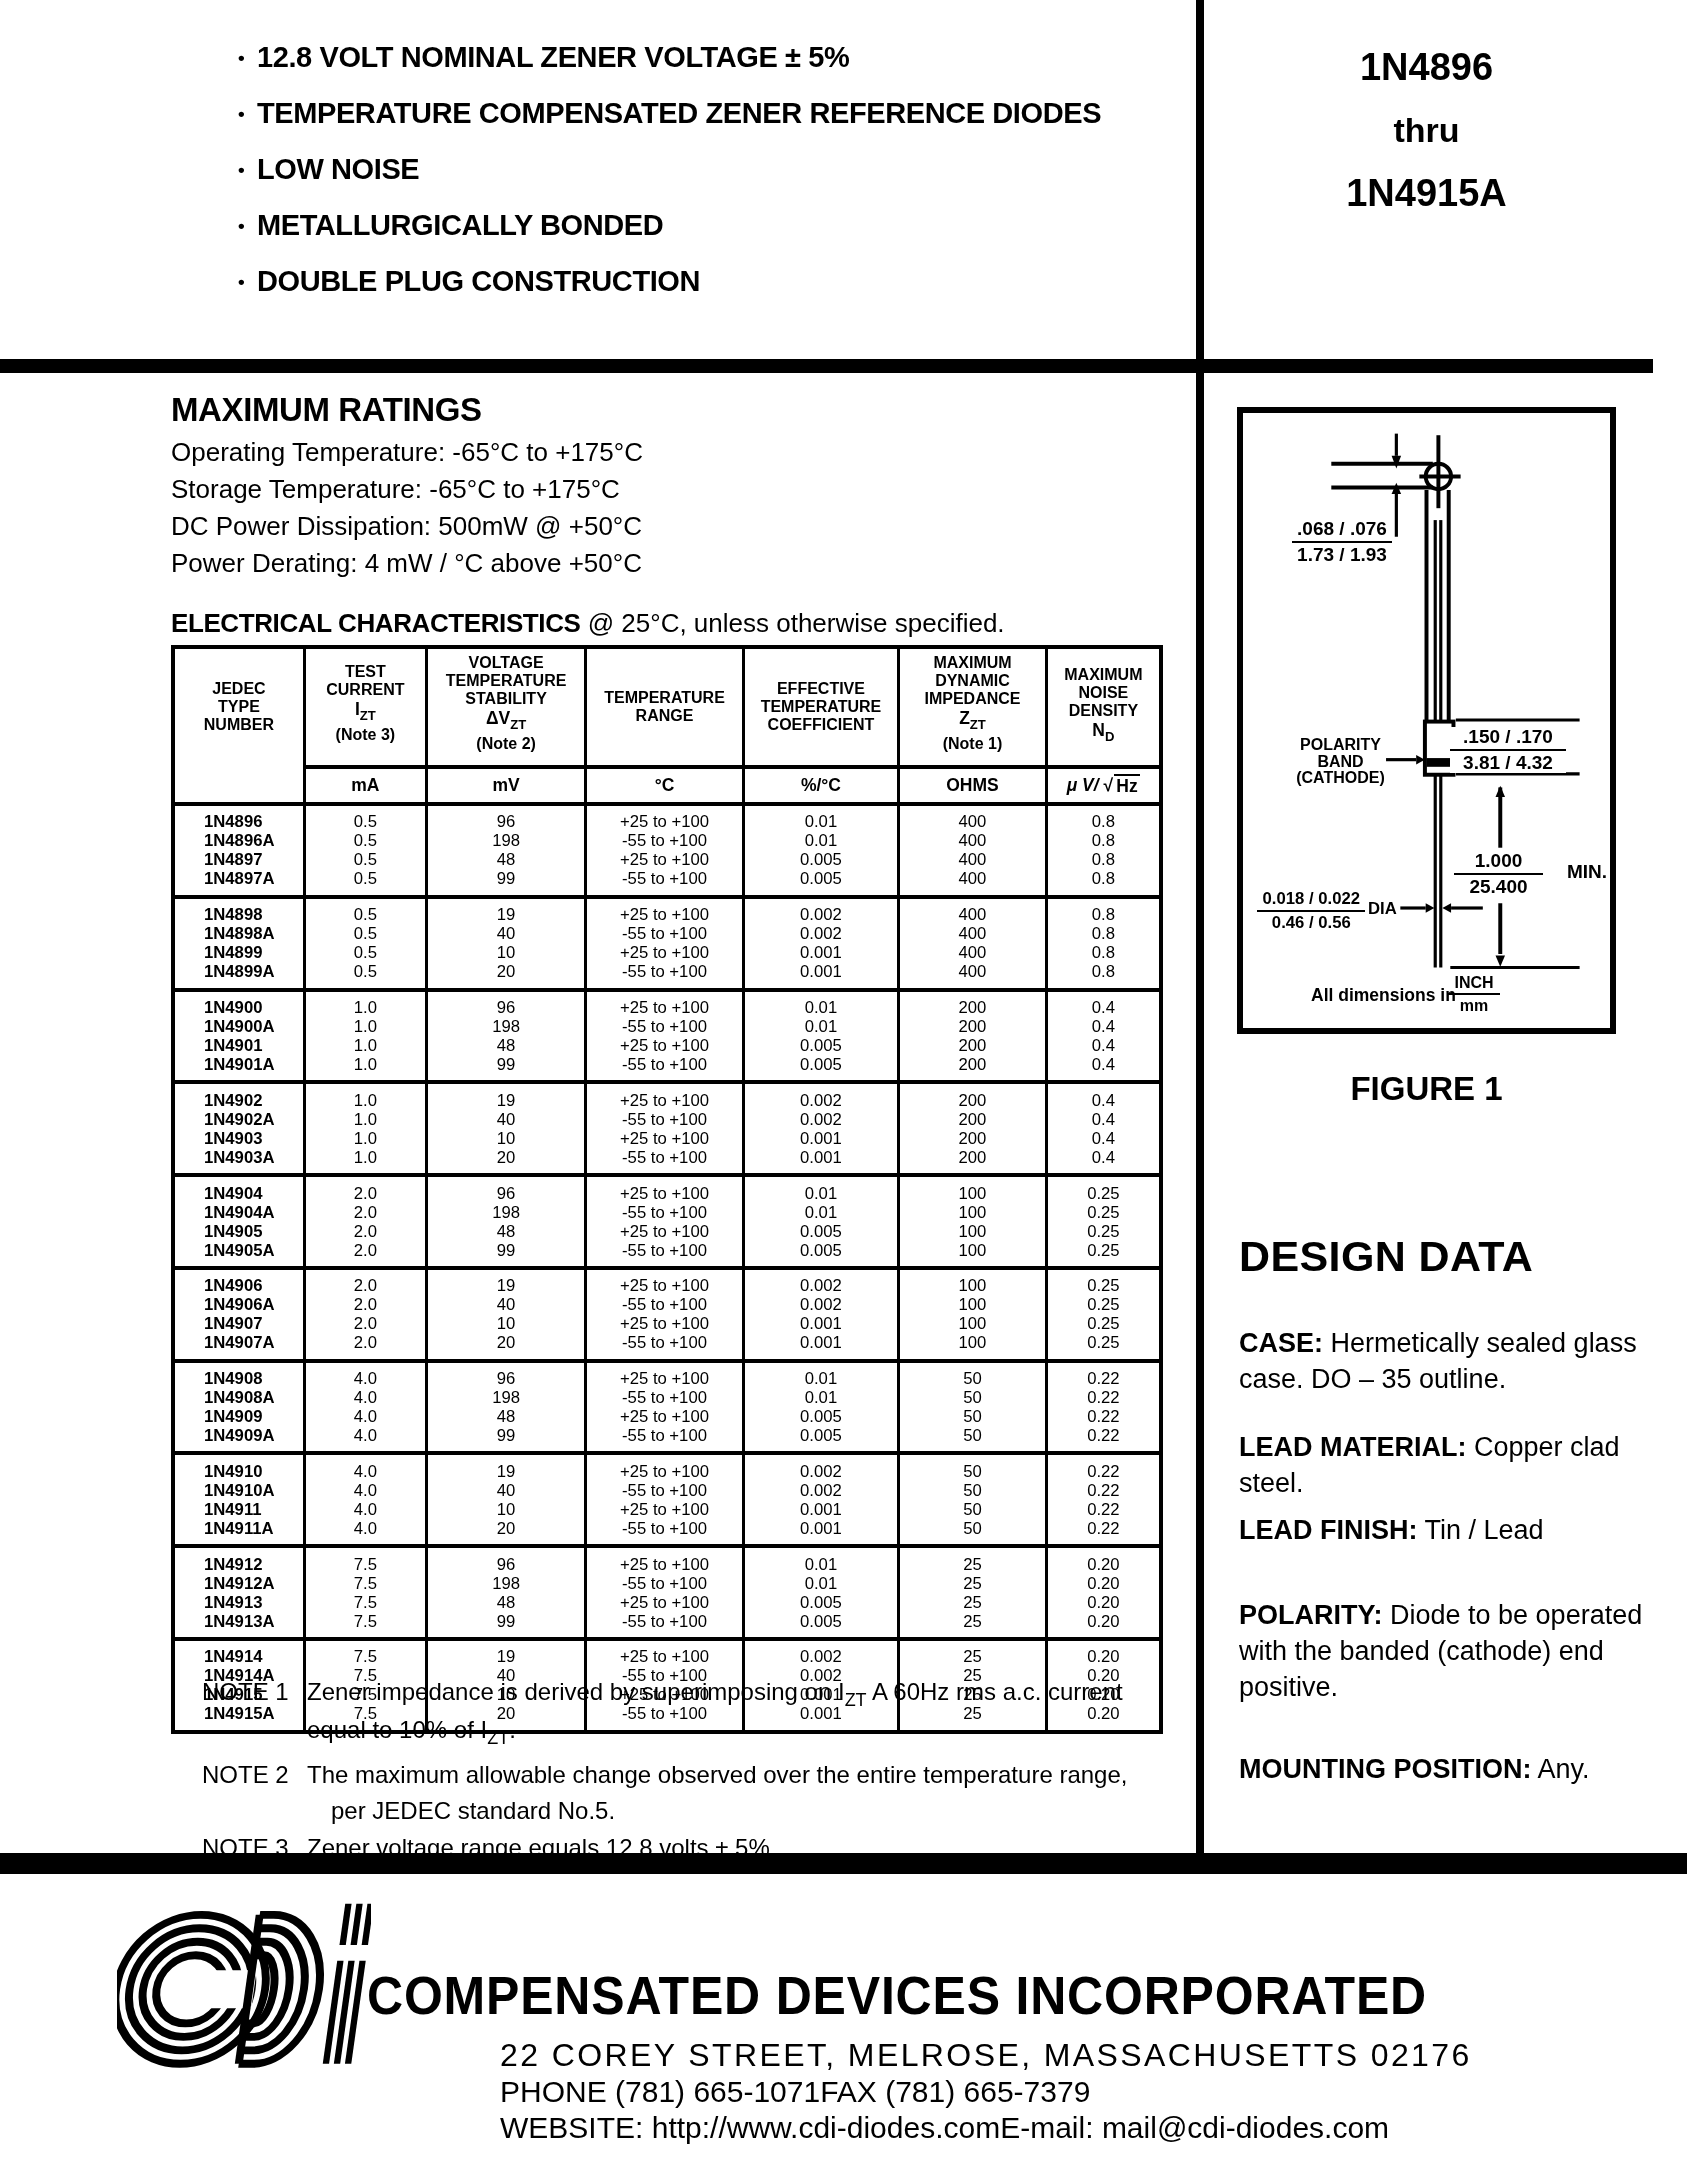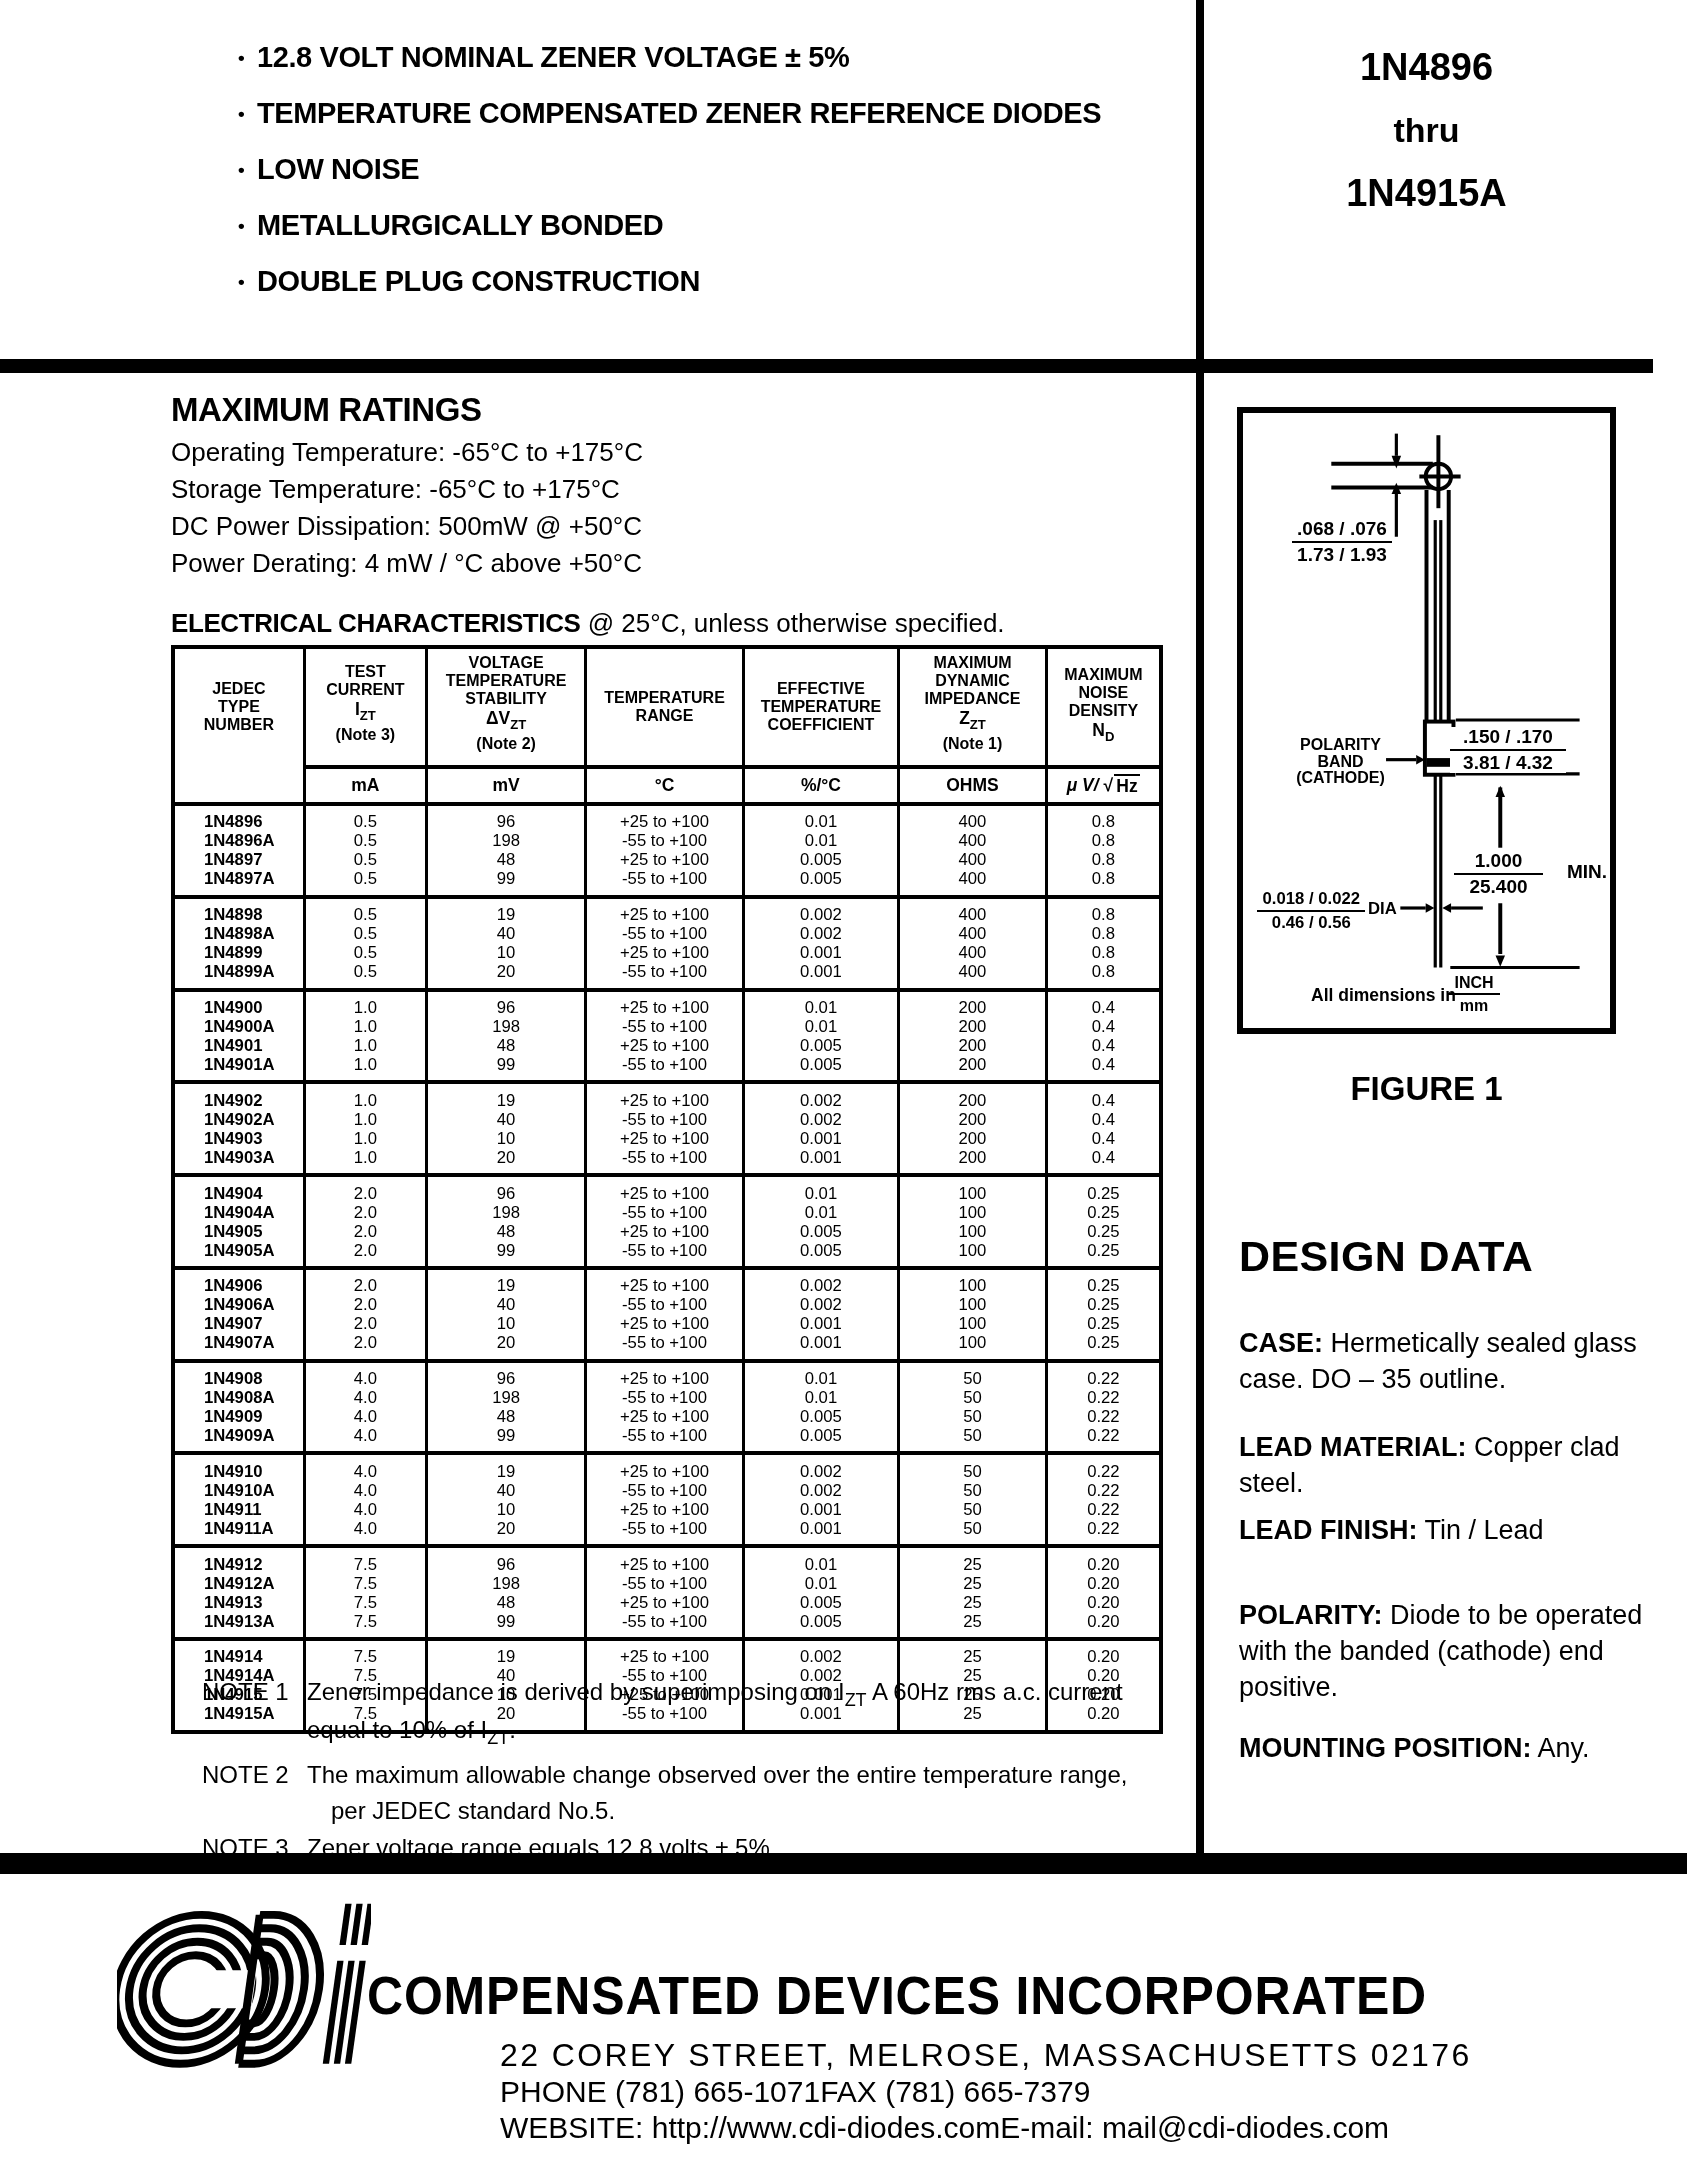--- a/index.html
+++ b/index.html
@@ -69,21 +69,21 @@
   .frac .t{border-bottom:2.4px solid #000;padding:0 3.2px 1.6px 3.2px;}
   .frac .b{padding-top:1.6px;}
   .pol{position:absolute;left:46px;top:324px;width:103px;font-weight:bold;font-size:16px;line-height:16.7px;text-align:center;}
   .figcap{position:absolute;left:1204px;top:1070px;width:445px;text-align:center;font-weight:bold;font-size:33px;}
 
   
   .design{position:absolute;left:1239px;top:1232px;width:445px;}
   .design h2{margin:0 0 44px 0;font-size:43px;letter-spacing:0.4px;}
   .dentry{font-size:27px;line-height:36px;}
   .dentry.e1{margin-bottom:32px;} .dentry.e2{margin-bottom:11px;}
-  .dentry.e3{margin-bottom:49px;} .dentry.e4{margin-bottom:25px;}
+  .dentry.e3{margin-bottom:49px;} .dentry.e4{margin-bottom:46px;}
 
   
   .flogo{position:absolute;left:117px;top:1880px;}
   .fname{position:absolute;left:367px;top:1964px;width:1239px;font-weight:bold;font-size:50px;
          letter-spacing:0.8px;transform:scaleY(1.08);transform-origin:left top;white-space:nowrap;}
   .faddr{position:absolute;left:500px;top:2037px;width:992px;font-size:32px;letter-spacing:2.4px;white-space:nowrap;}
   .fcontact{position:absolute;left:500px;top:2074px;width:988px;font-size:30px;}
   .frow{display:flex;justify-content:flex-start;line-height:36px;}
 </style>
 </head>

